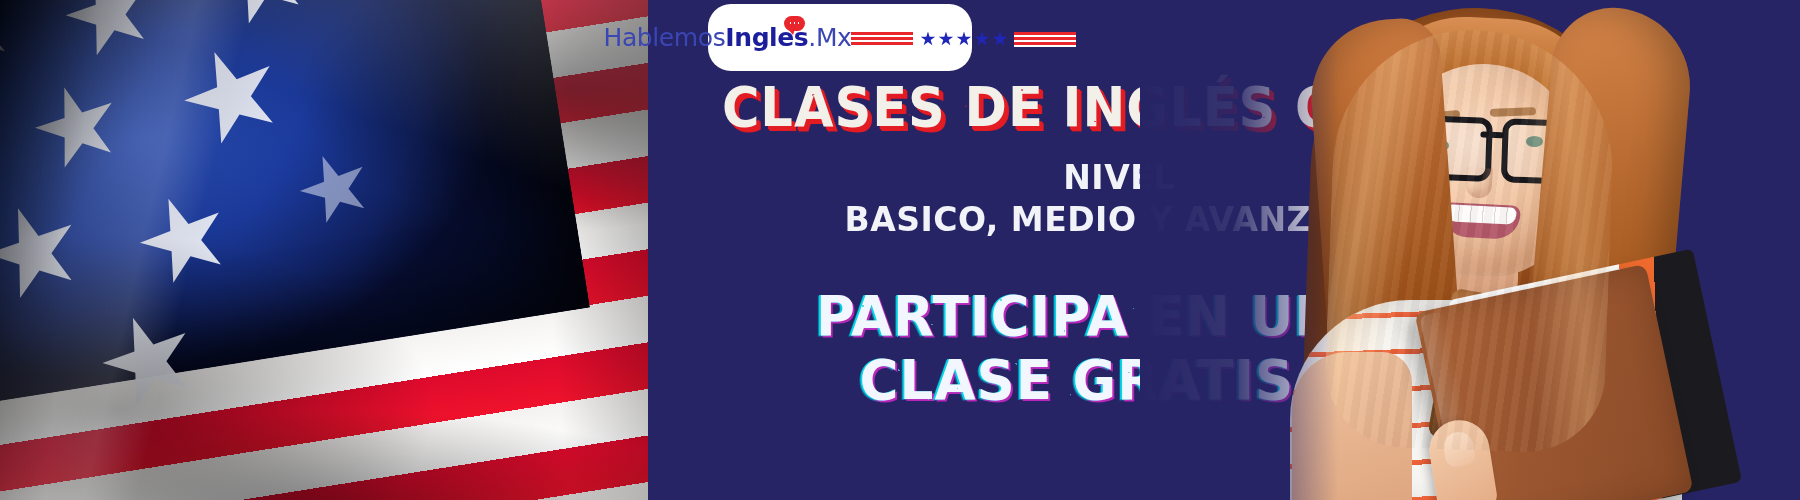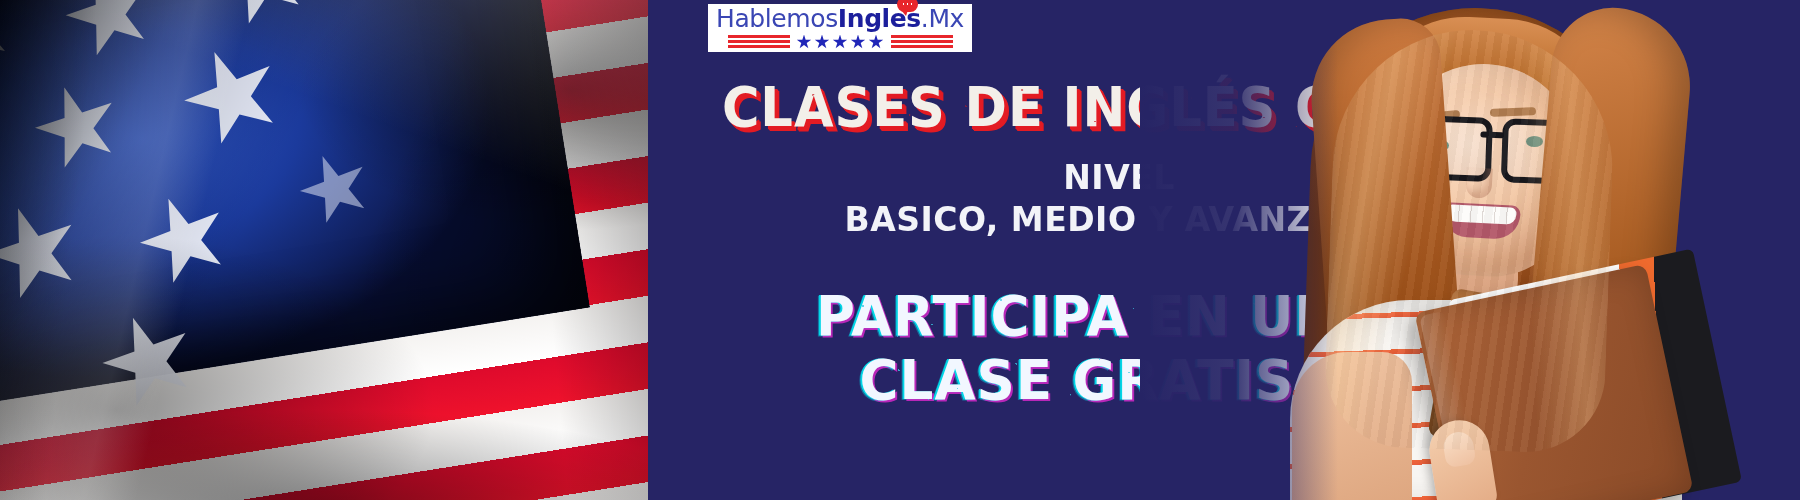--- a/index.html
+++ b/index.html
@@ -70,26 +70,27 @@
 
   
   .stage{
     position:absolute;left:648px;top:0;right:0;bottom:0;
     background:#262465;
   }
 
   
   .logo-card{
     position:absolute;left:60px;top:4px;
-    width:264px;height:48px;
+    width:264px;height:67px;
     background:#ffffff;
-    display:flex;flex-direction:column;
+    display:flex;flex-direction:row;
     align-items:center;justify-content:center;
     box-sizing:border-box;
     padding:4px 10px 5px;
+    border-radius:23px;
   }
   .logo-word{
     position:relative;
     font-size:25px;line-height:1;
     letter-spacing:-.4px;
     white-space:nowrap;
     font-family:"DejaVu Sans","Liberation Sans",sans-serif;
   }
   .lw-a{color:#3a46b4;font-weight:400;}
   .lw-b{color:#1c1f9c;font-weight:700;}

